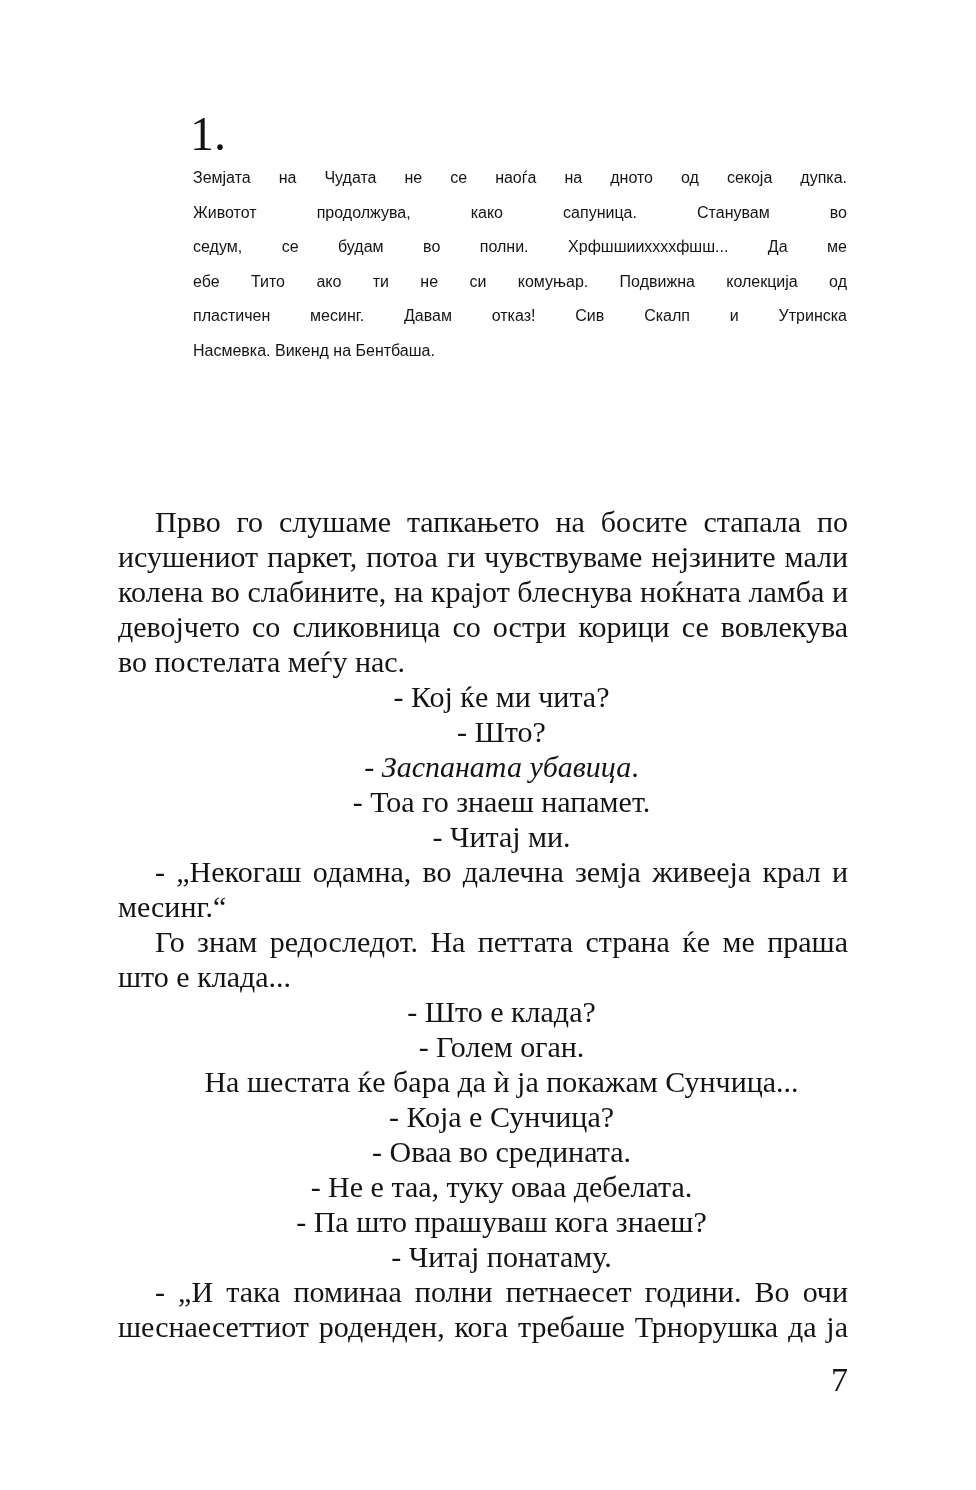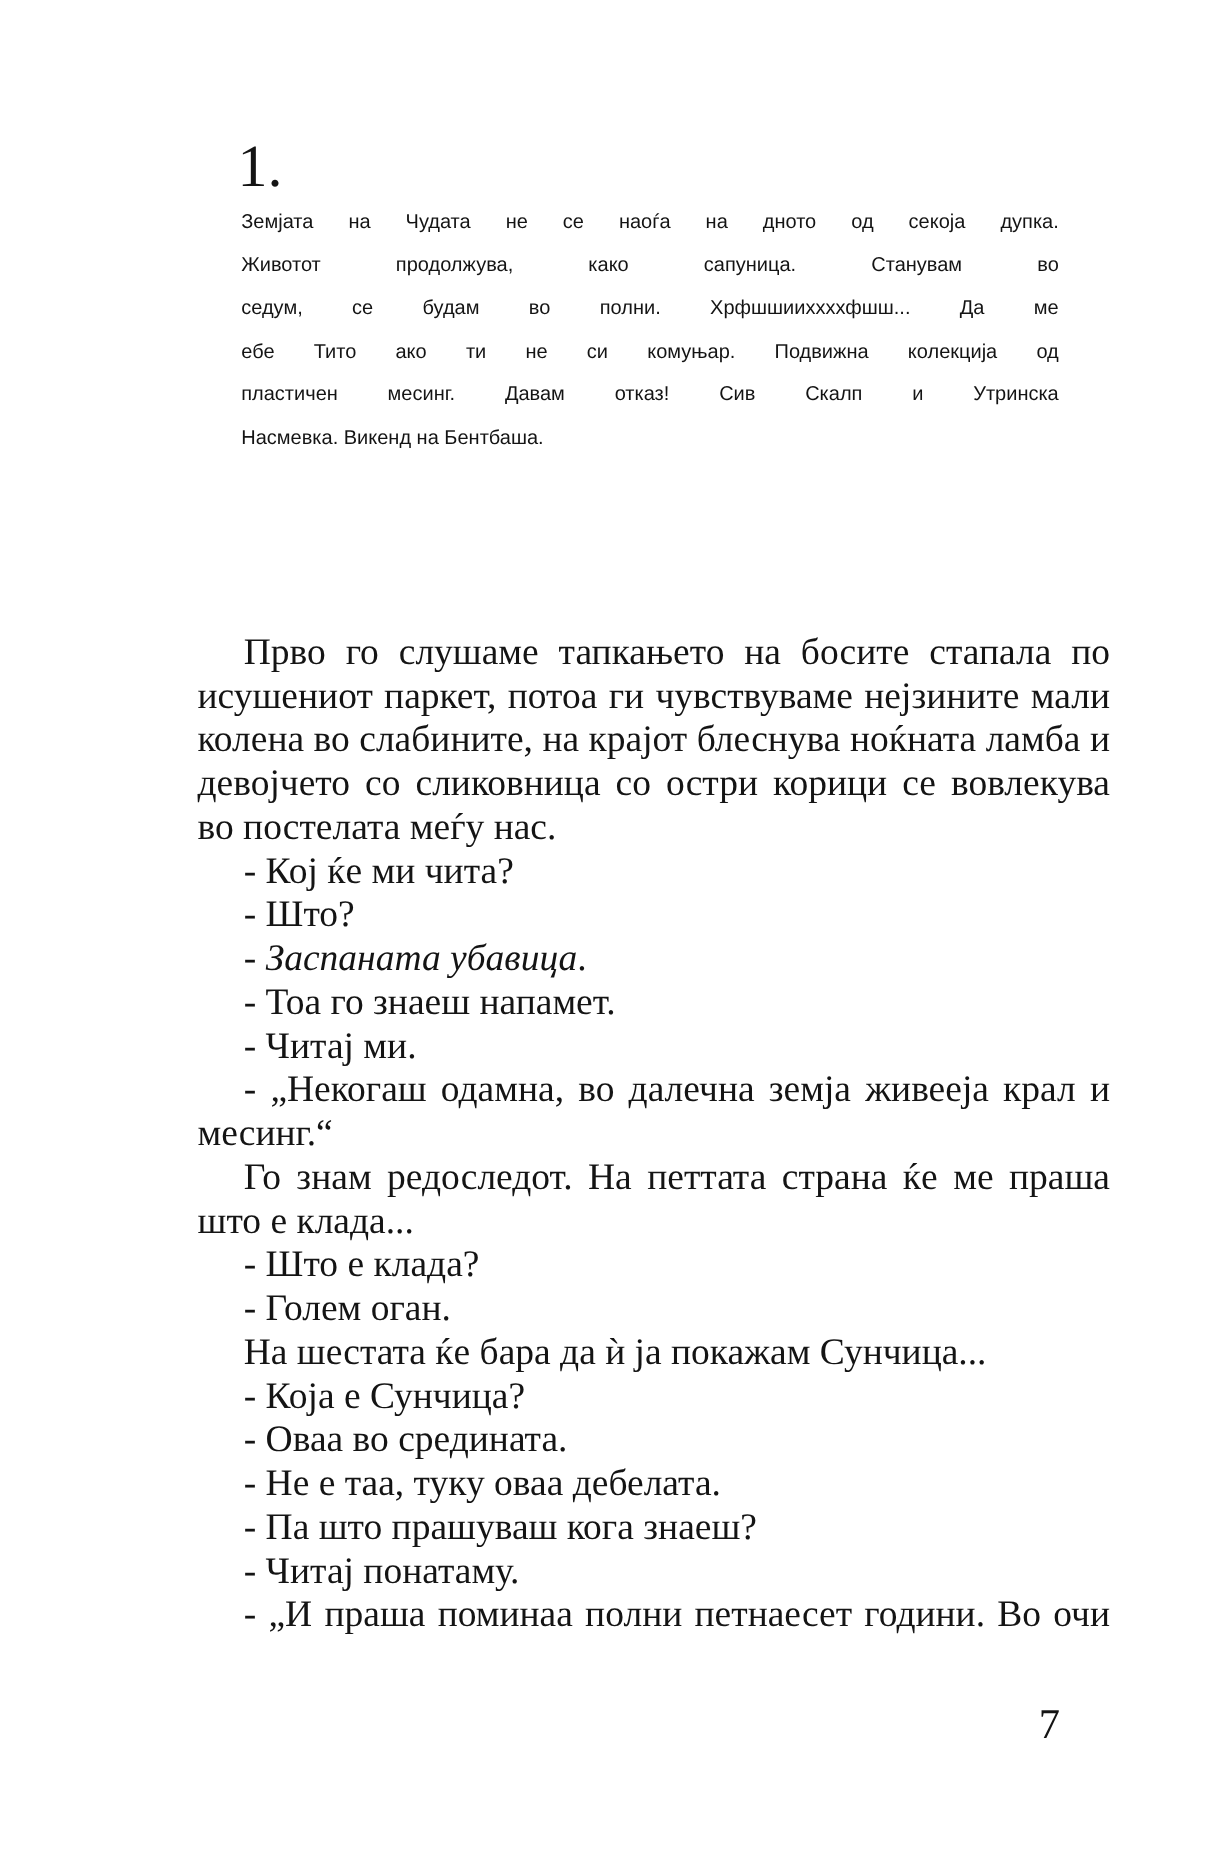--- a/index.html
+++ b/index.html
@@ -36,32 +36,32 @@
   }
   .body-text {
     position: absolute;
     left: 118px;
     top: 504px;
     width: 730px;
     font-family: "Liberation Serif", "DejaVu Serif", serif;
     font-size: 30px;
     line-height: 35px;
     color: #141414;
-    margin-left: 40px;
   }
   .line {
     text-align: left;
     white-space: normal;
   }
   .line.j {
     text-align: justify;
     text-align-last: justify;
   }
   .line.ind {
     text-indent: 37px;
+    text-align: center;
   }
   .it {
     font-style: italic;
     font-family: Liberation Serif, serif;
   }
   .pagenum {
     position: absolute;
     left: 118px;
     top: 1360px;
     width: 730px;
@@ -103,17 +103,18 @@
       <div class="line j ind"><span>Го знам редоследот. На петтата страна ќе ме праша</span></div>
       <div class="line"><span>што е клада...</span></div>
       <div class="line ind"><span>- Што е клада?</span></div>
       <div class="line ind"><span>- Голем оган.</span></div>
       <div class="line ind"><span>На шестата ќе бара да ѝ ја покажам Сунчица...</span></div>
       <div class="line ind"><span>- Која е Сунчица?</span></div>
       <div class="line ind"><span>- Оваа во средината.</span></div>
       <div class="line ind"><span>- Не е таа, туку оваа дебелата.</span></div>
       <div class="line ind"><span>- Па што прашуваш кога знаеш?</span></div>
       <div class="line ind"><span>- Читај понатаму.</span></div>
-      <div class="line j ind"><span>- „И праша поминаа полни петнаесет години. Во очи</span></div>
+      <div class="line j ind"><span>- „И така поминаа полни петнаесет години. Во очи</span></div>
+      <div class="line j"><span>шеснаесеттиот роденден, кога требаше Трнорушка да ја</span></div>
     </div>
 
   <div class="pagenum">7</div>
 </div>
 
 </body></html>

